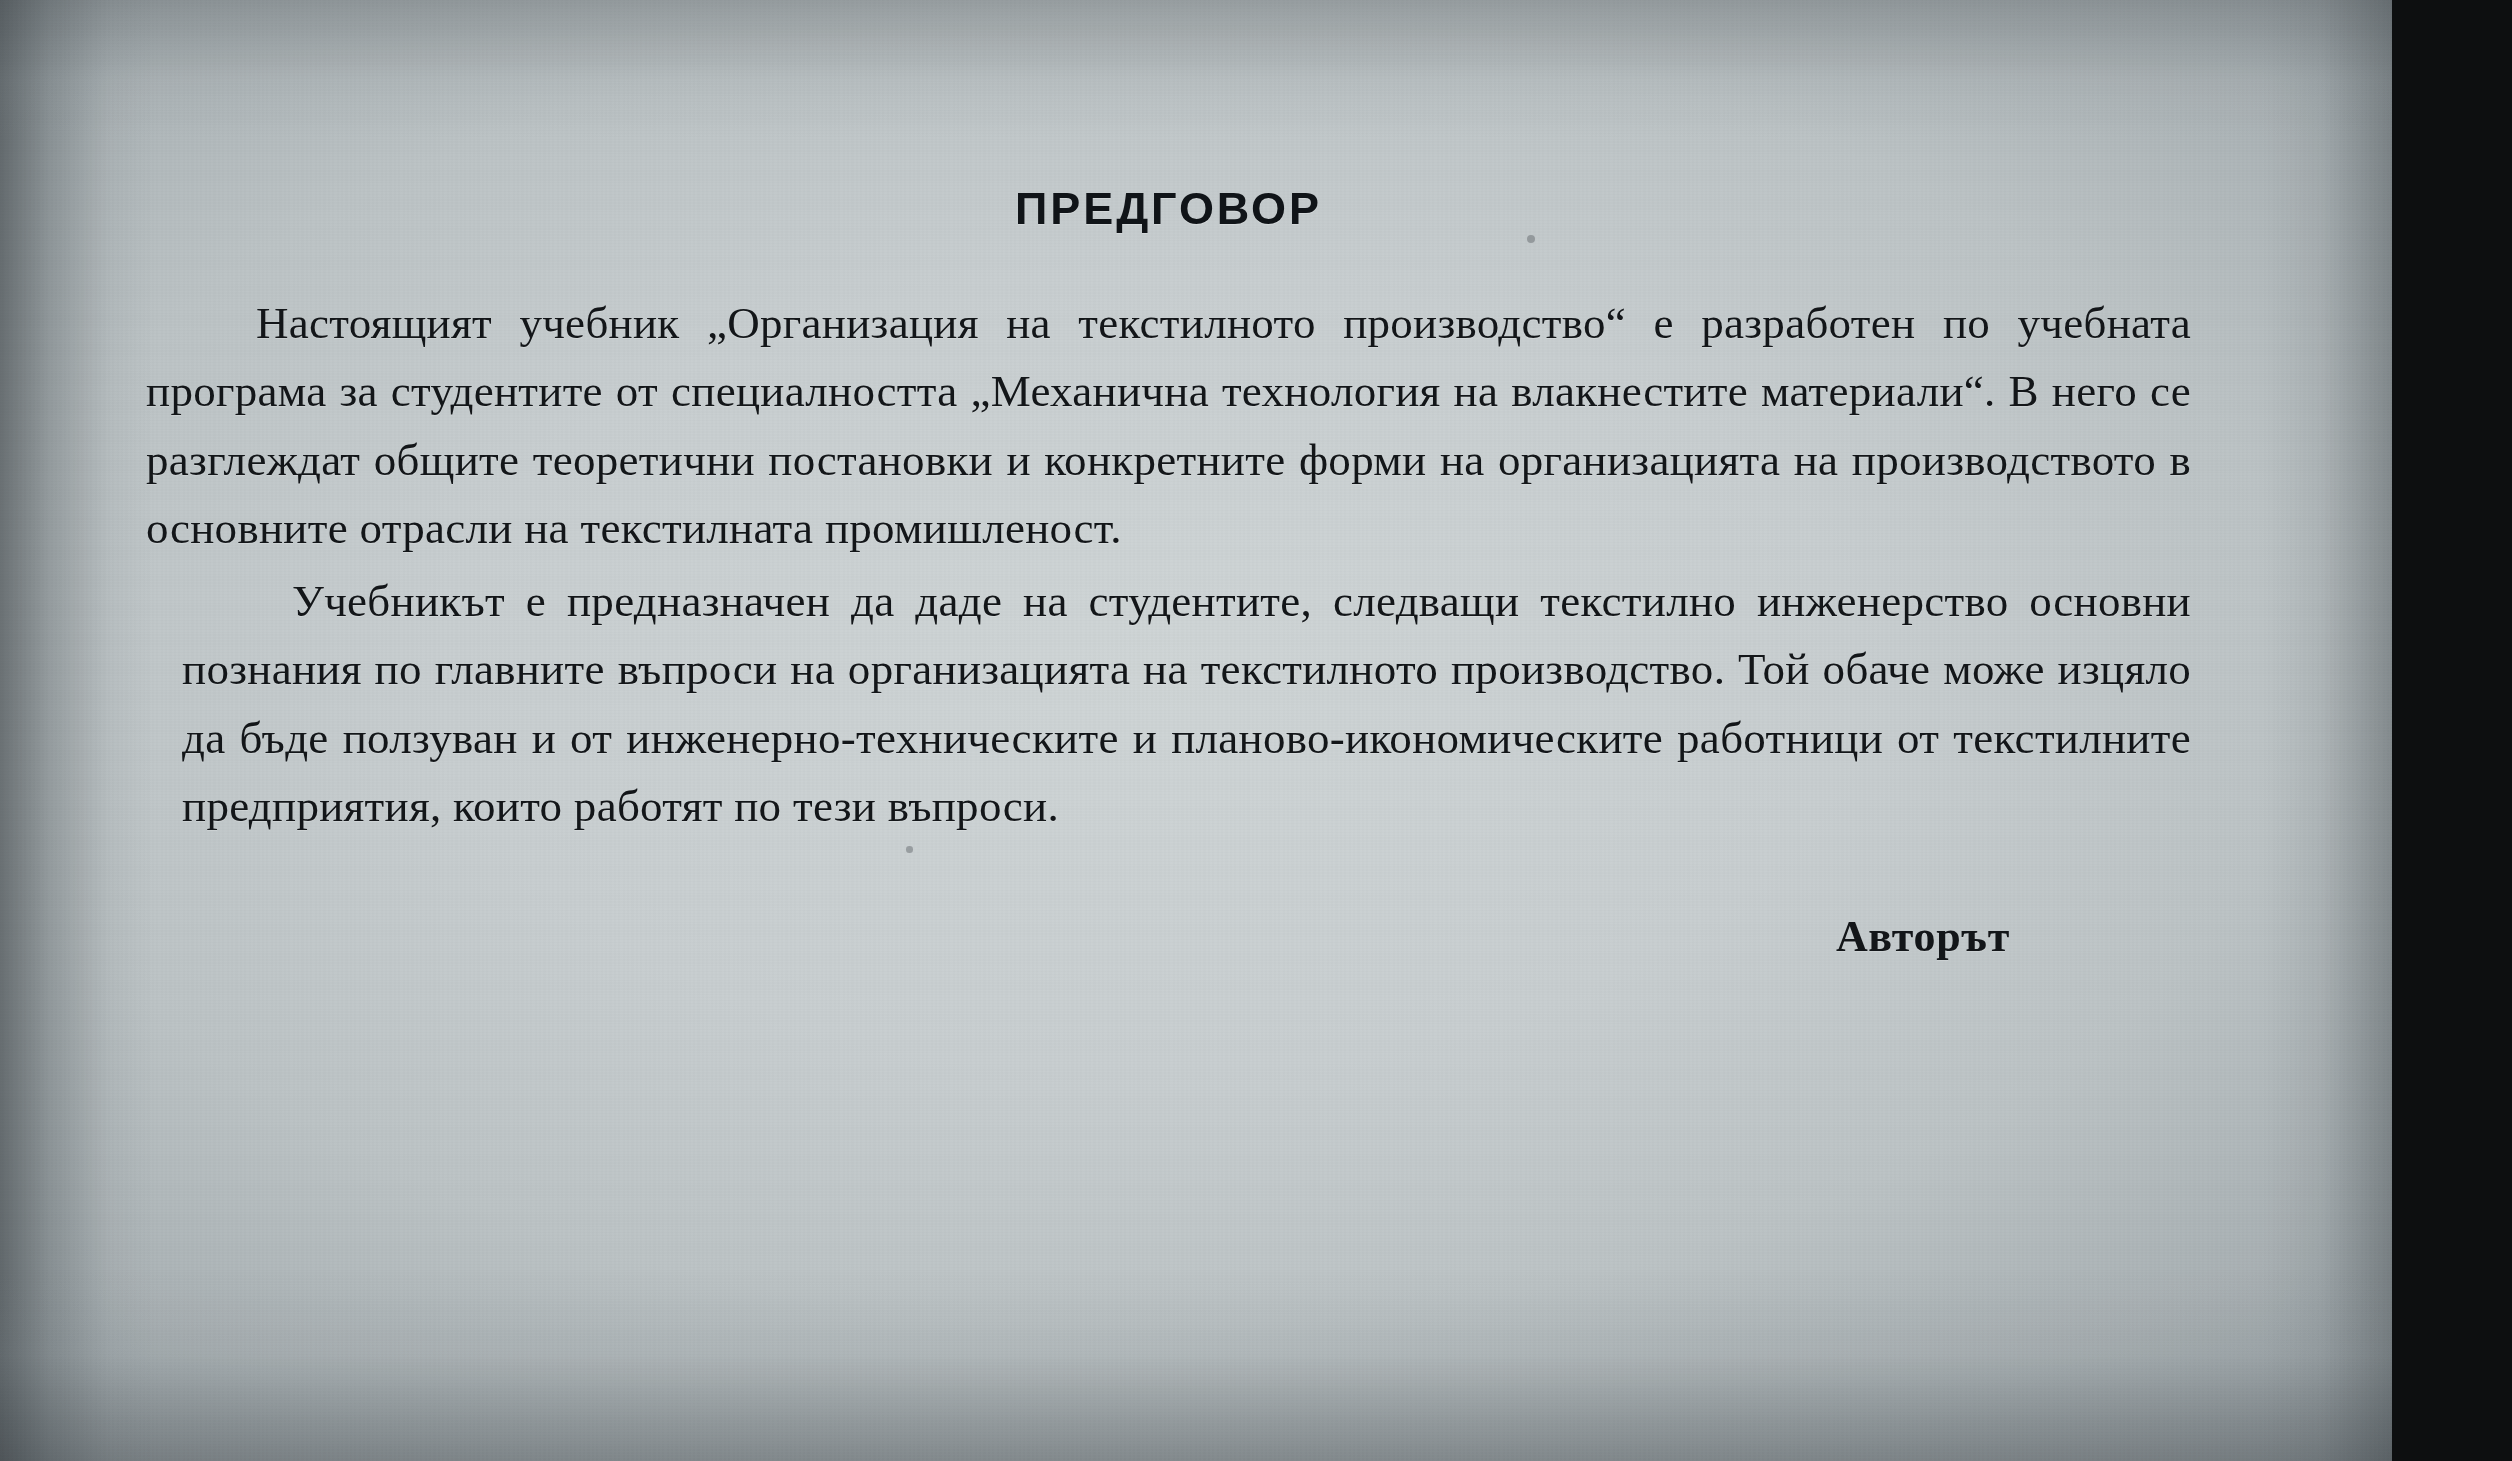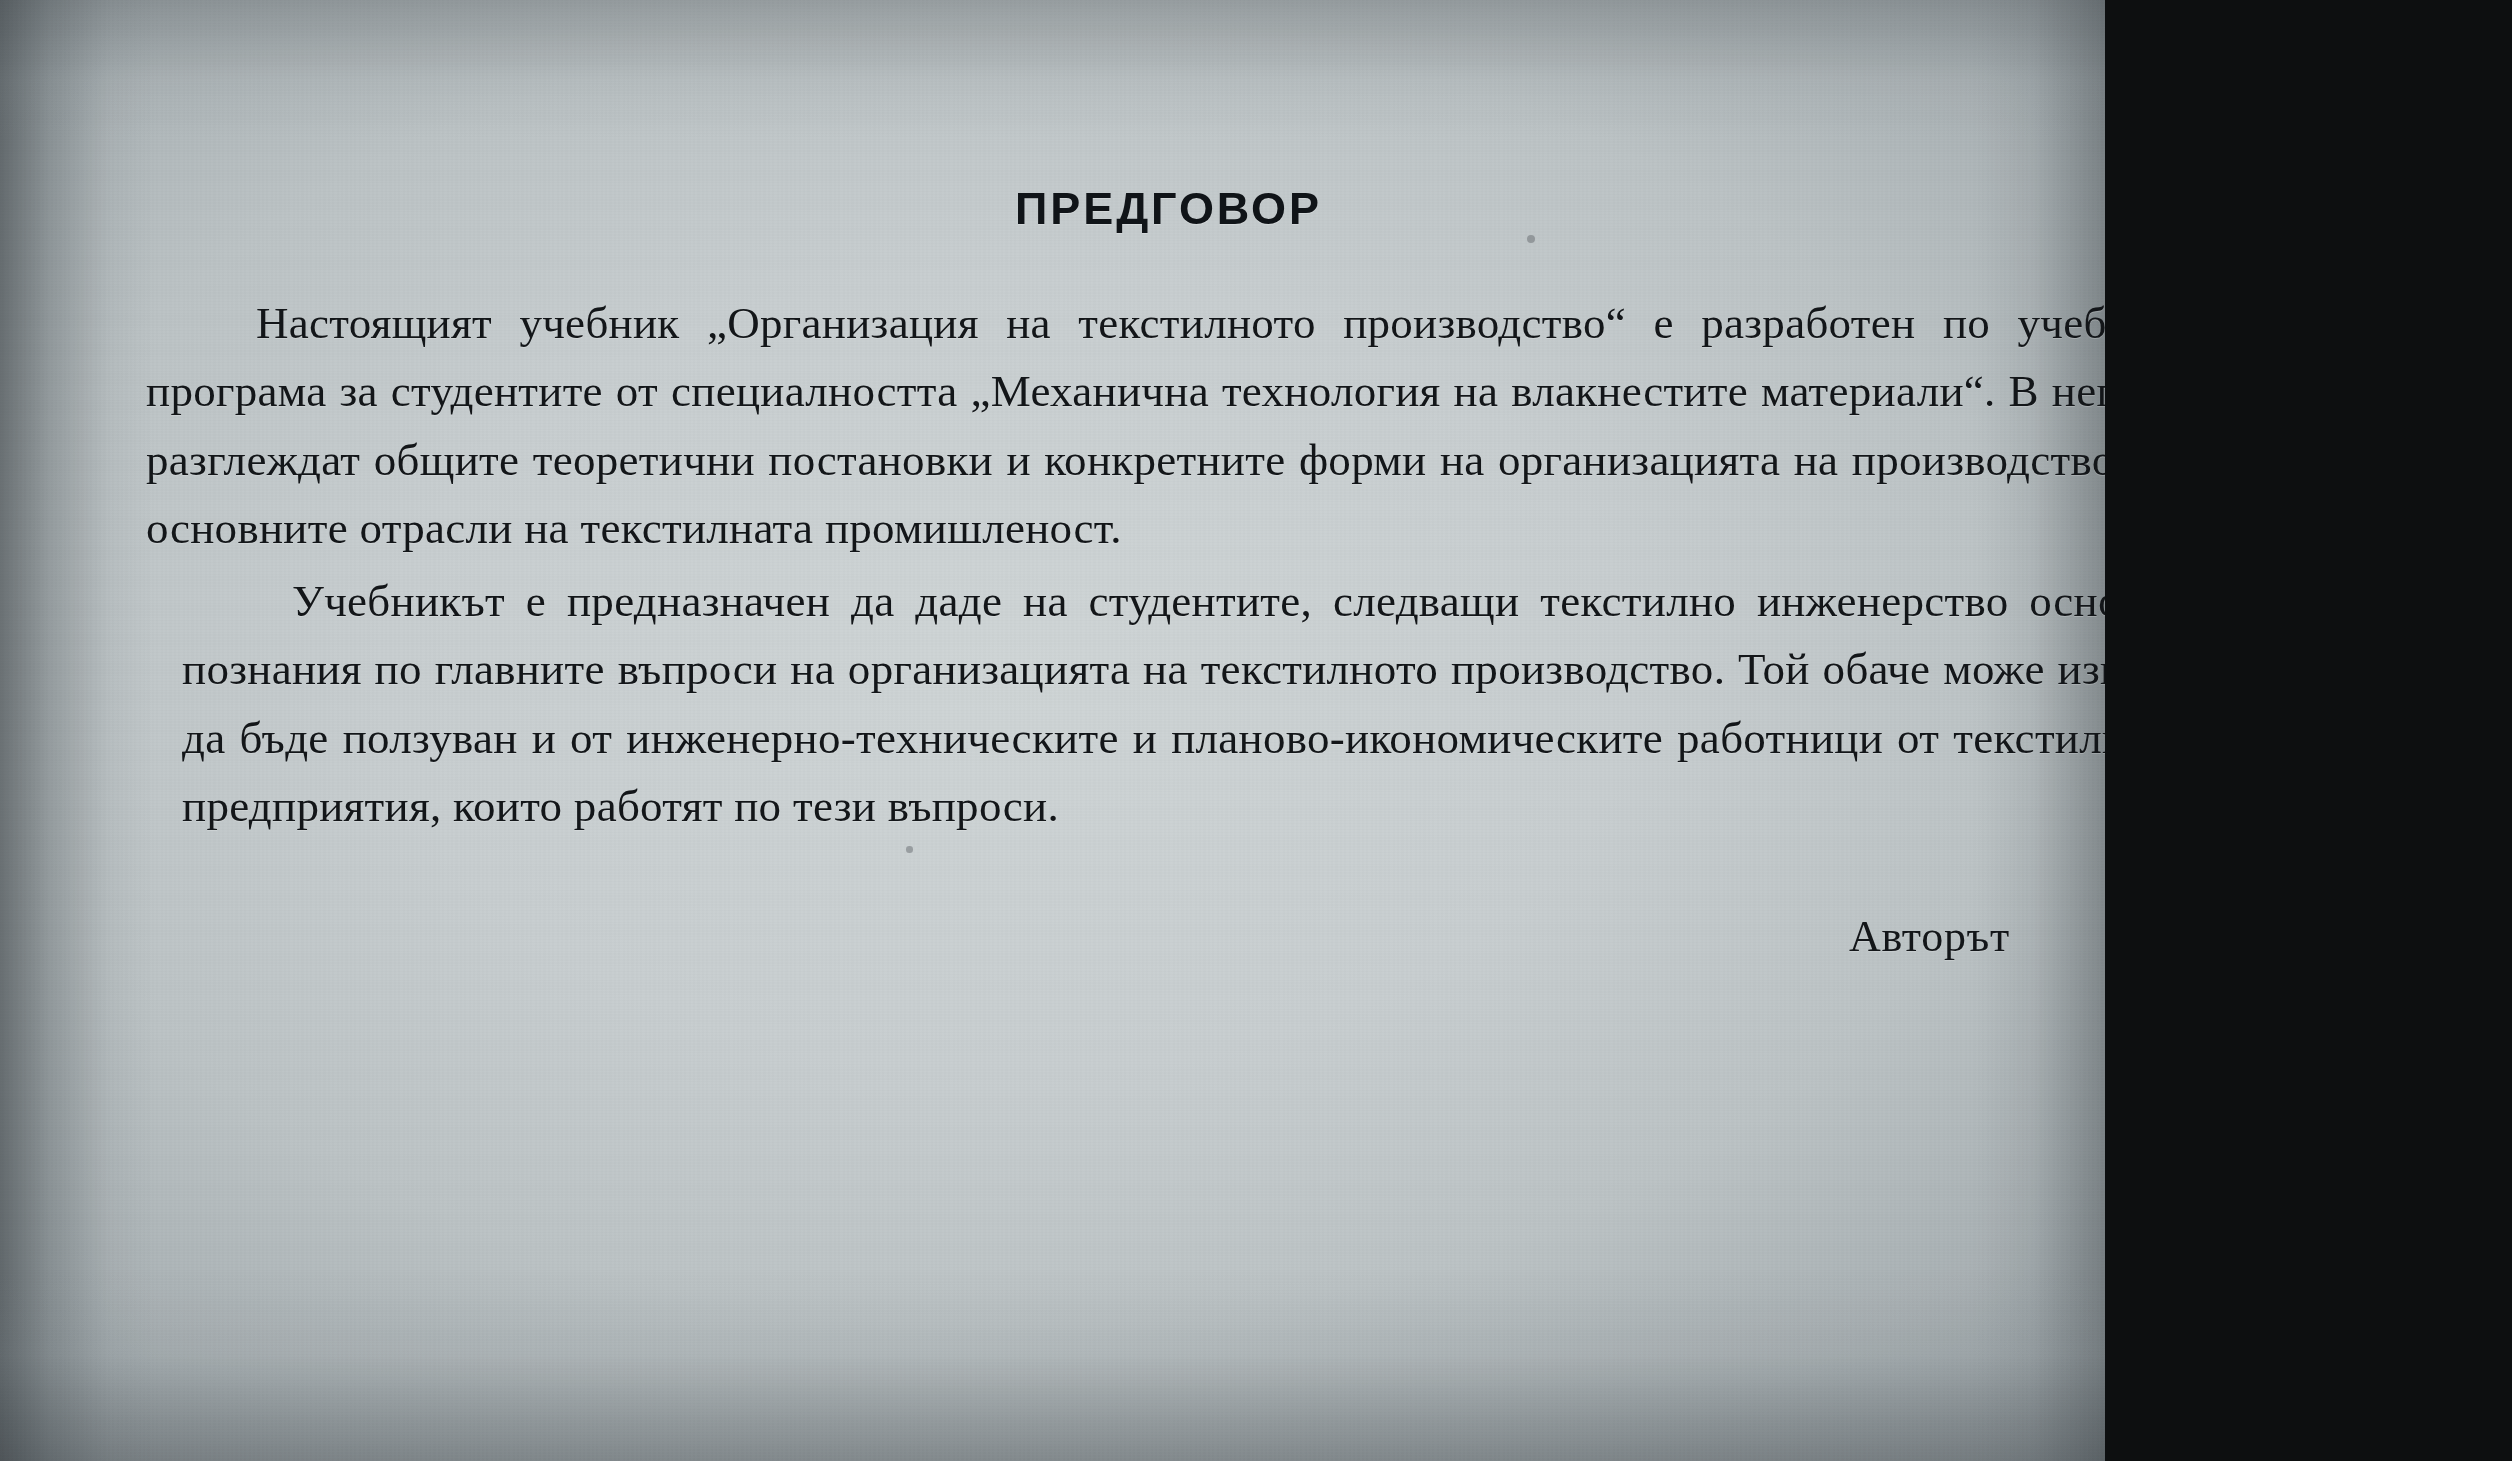--- a/index.html
+++ b/index.html
@@ -11,21 +11,21 @@
   body {
     width: 2512px;
     height: 1461px;
     overflow: hidden;
     font-family: "Liberation Serif", "DejaVu Serif", serif;
   }
 
   
   .photo {
     position: relative;
-    width: 2105px;
+    width: 2392px;
     height: 1461px;
     
     background:
       radial-gradient(ellipse 78% 72% at 48% 46%,
           #cfd5d6 0%,
           #c8ced0 38%,
           #bcc3c5 62%,
           #a9b1b4 82%,
           #939b9f 100%);
     overflow: hidden;
@@ -131,20 +131,21 @@
   }
 
   .signature {
     margin-top: 70px;
     text-align: right;
     padding-right: 181px;
     font-size: 44px;
     letter-spacing: 0.7px;
     color: #131619;
     text-shadow: 0 0.7px 0 rgba(255,255,255,0.20);
+    font-weight: bold;
   }
 
   
   .speck {
     position: absolute;
     border-radius: 50%;
     background: rgba(90,96,100,0.45);
     pointer-events: none;
   }
 </style>

